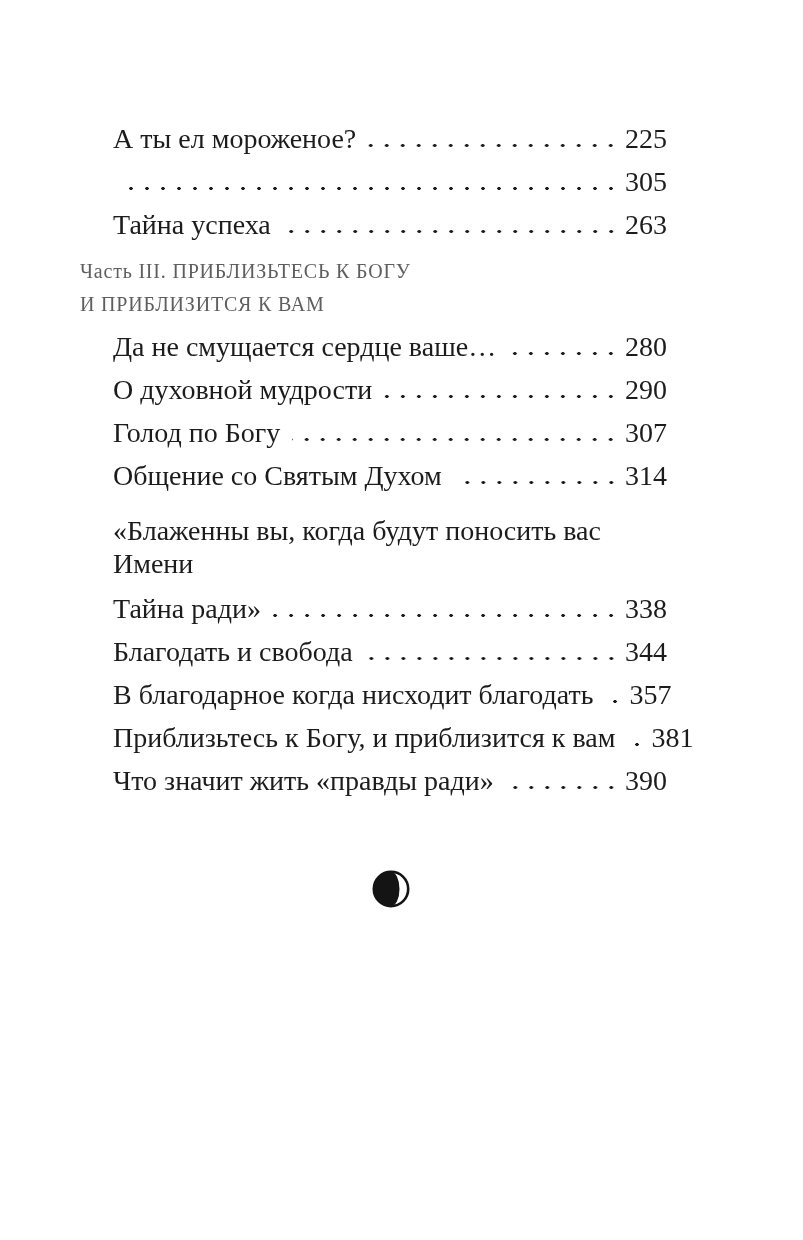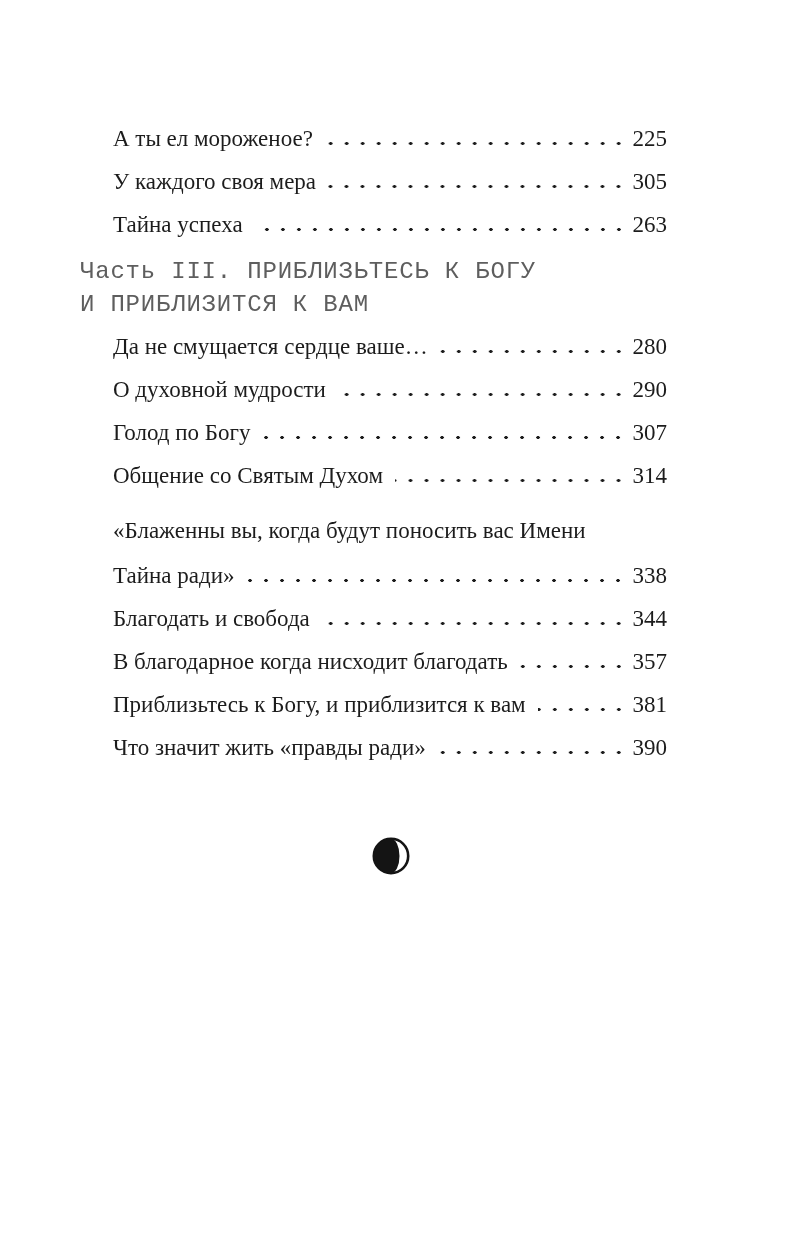--- a/index.html
+++ b/index.html
@@ -19,21 +19,21 @@
     width: 803px;
     height: 1240px;
     padding: 122px 136px 0 80px;
     color: var(--text-color, #1c1c1c);
   }
   .entries {
     padding-left: 33px;
   }
   .entry {
     margin-bottom: 10px;
-    font-size: 23px;
+    font-size: 28px;
     line-height: 33px;
   }
   .entry-line {
     display: flex;
     align-items: baseline;
   }
   .entry-title {
     white-space: nowrap;
   }
   .entry-title.wrap {
@@ -47,23 +47,23 @@
     margin: 0 6px 0 12px;
     background-image: radial-gradient(circle, var(--text-color, #1c1c1c) 1.5px, transparent 1.9px);
     background-size: 16px 5px;
     background-repeat: repeat-x;
     background-position: right center;
   }
   .page-num {
     flex: 0 0 auto;
   }
   .part-heading {
-    font-family: Liberation Mono, monospace;
+    font-family: Liberation Serif, serif;
     font-weight: 300;
-    font-size: 24px;
+    font-size: 20px;
     line-height: 33px;
     letter-spacing: 0.8px;
     color: var(--heading-color, #5e5e5e);
     margin: 14px 0 9px 0;
   }
   .ornament-wrap {
     width: 555px;
     margin-left: 33px;
     margin-top: 72px;
     text-align: center;
@@ -80,21 +80,20 @@
       <div class="entries">
         <div class="entry">
           <div class="entry-line">
             <span class="entry-title">А ты ел мороженое?</span>
             <span class="leader"></span>
             <span class="page-num">225</span>
           </div>
         </div>
         <div class="entry">
           <div class="entry-line">
-            <span class="entry-title">У каждого своя мера</span>
             <span class="leader"></span>
             <span class="page-num">305</span>
           </div>
         </div>
         <div class="entry">
           <div class="entry-line">
             <span class="entry-title">Тайна успеха</span>
             <span class="leader"></span>
             <span class="page-num">263</span>
           </div>

